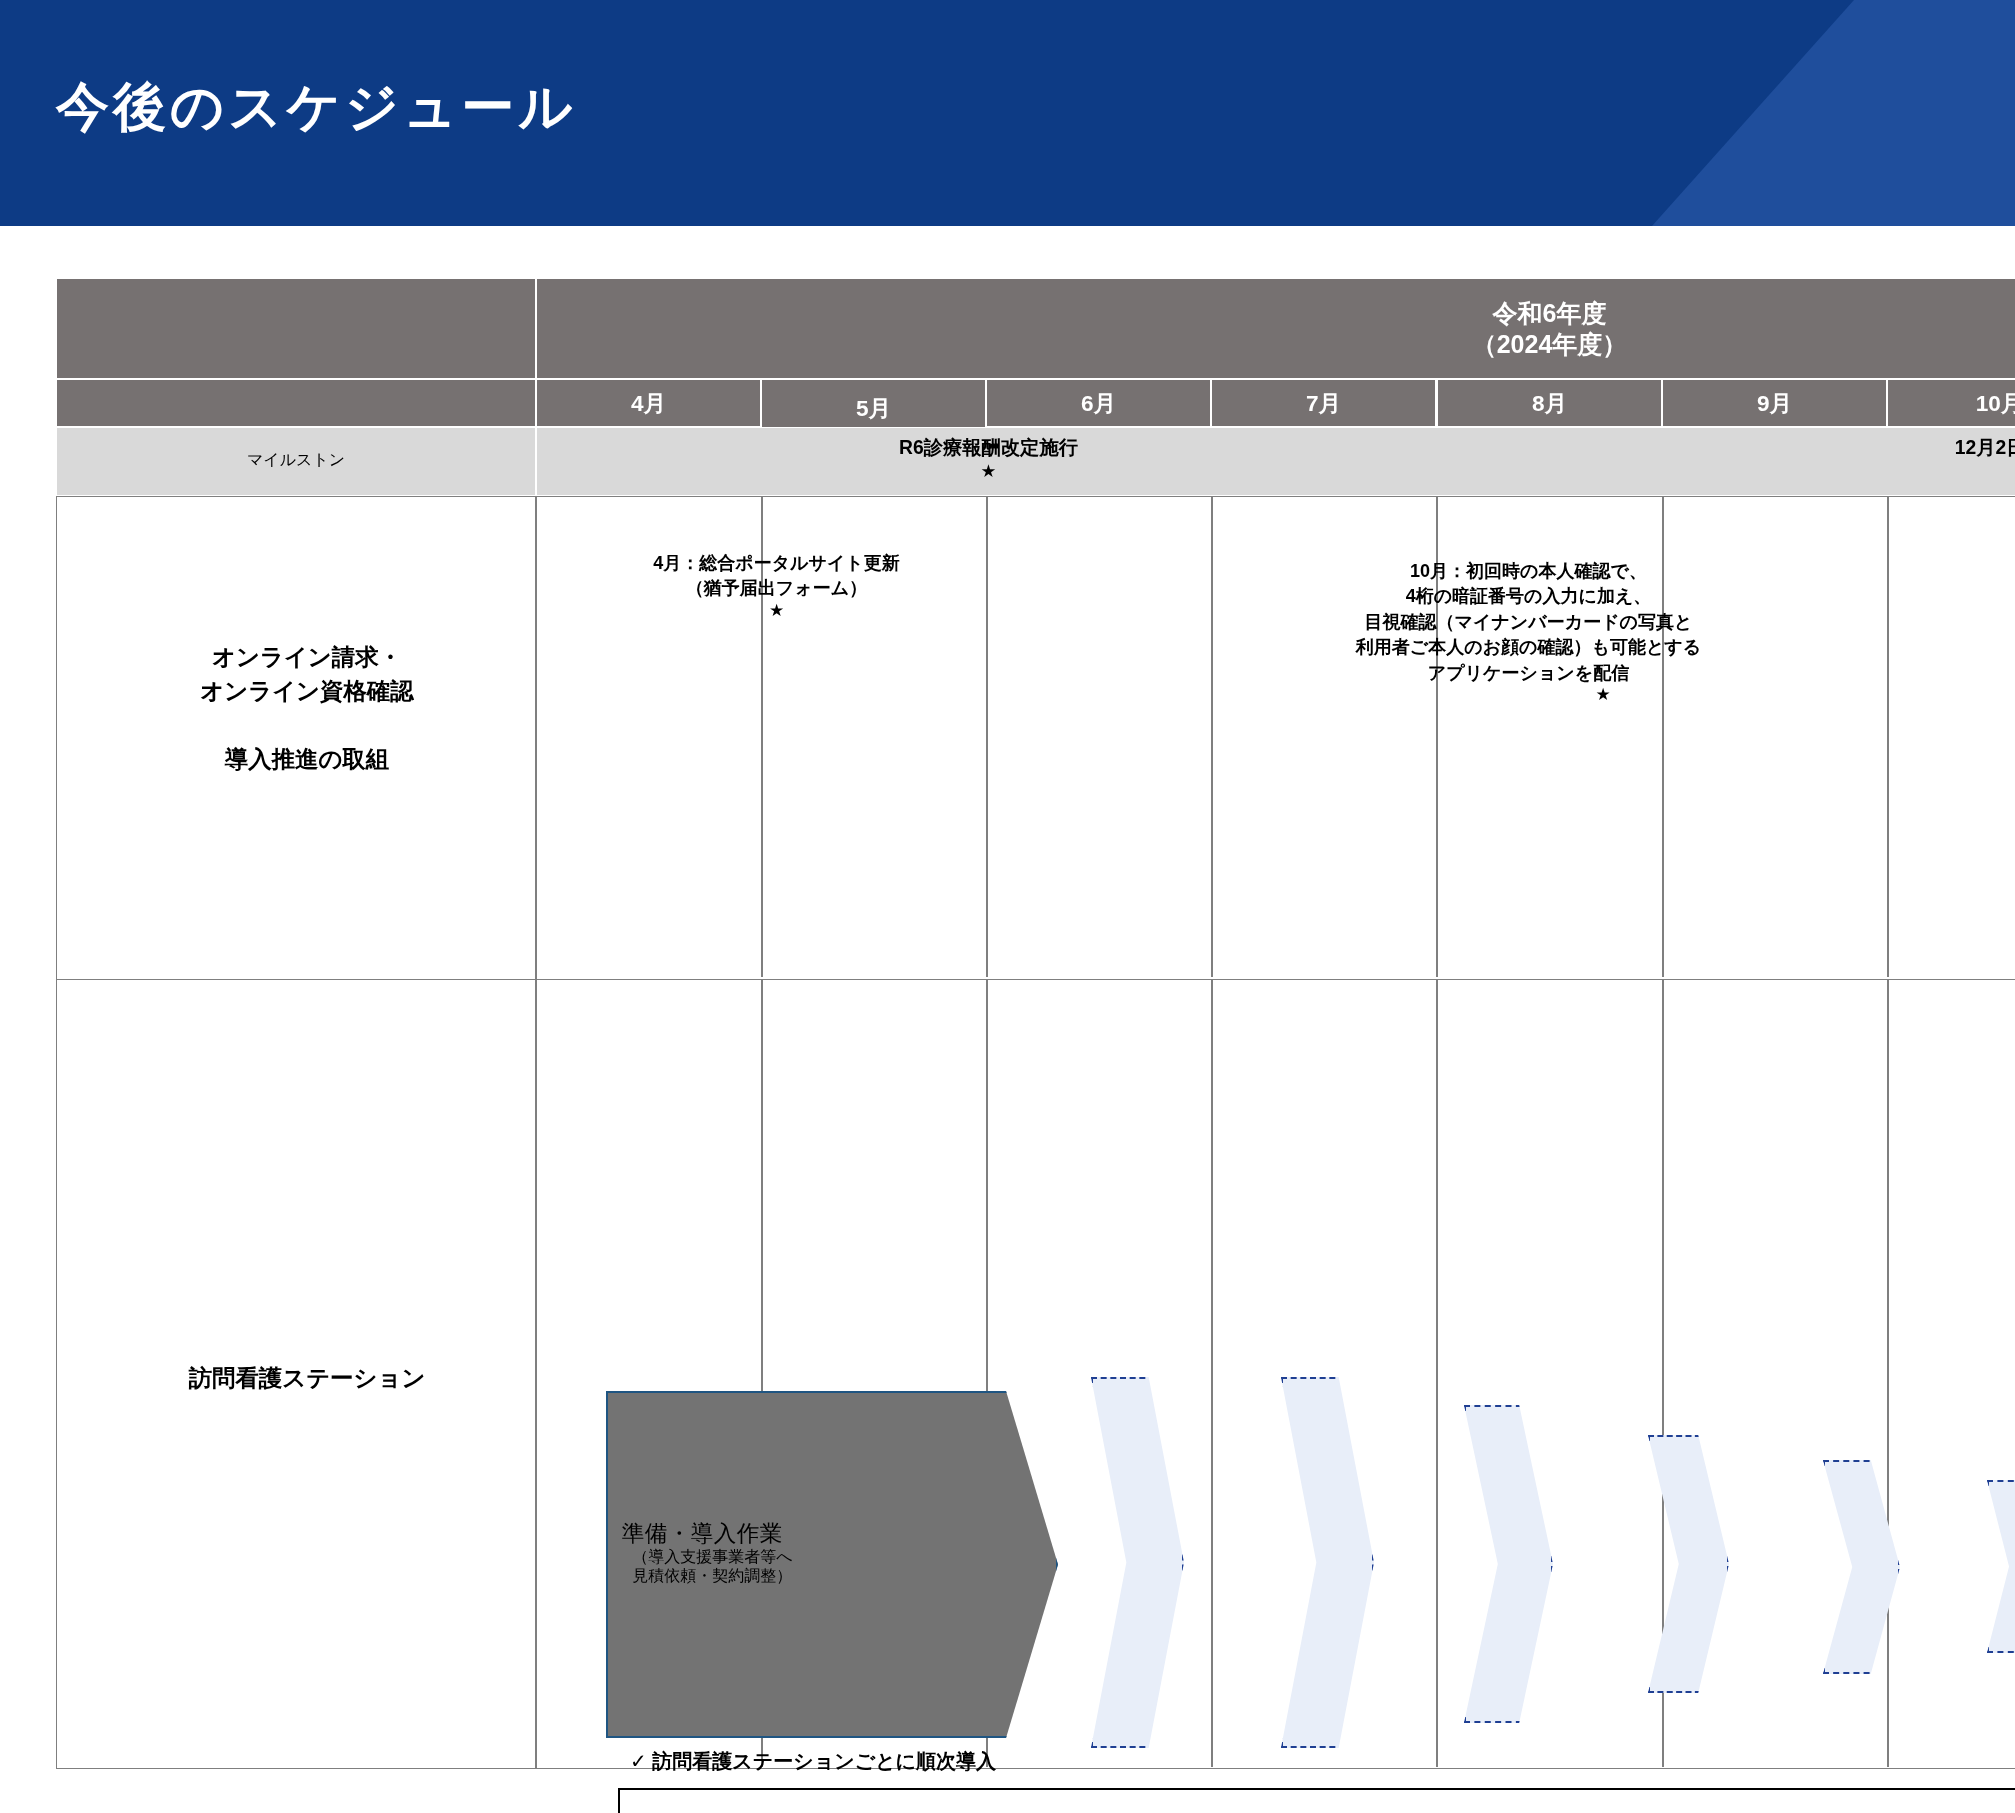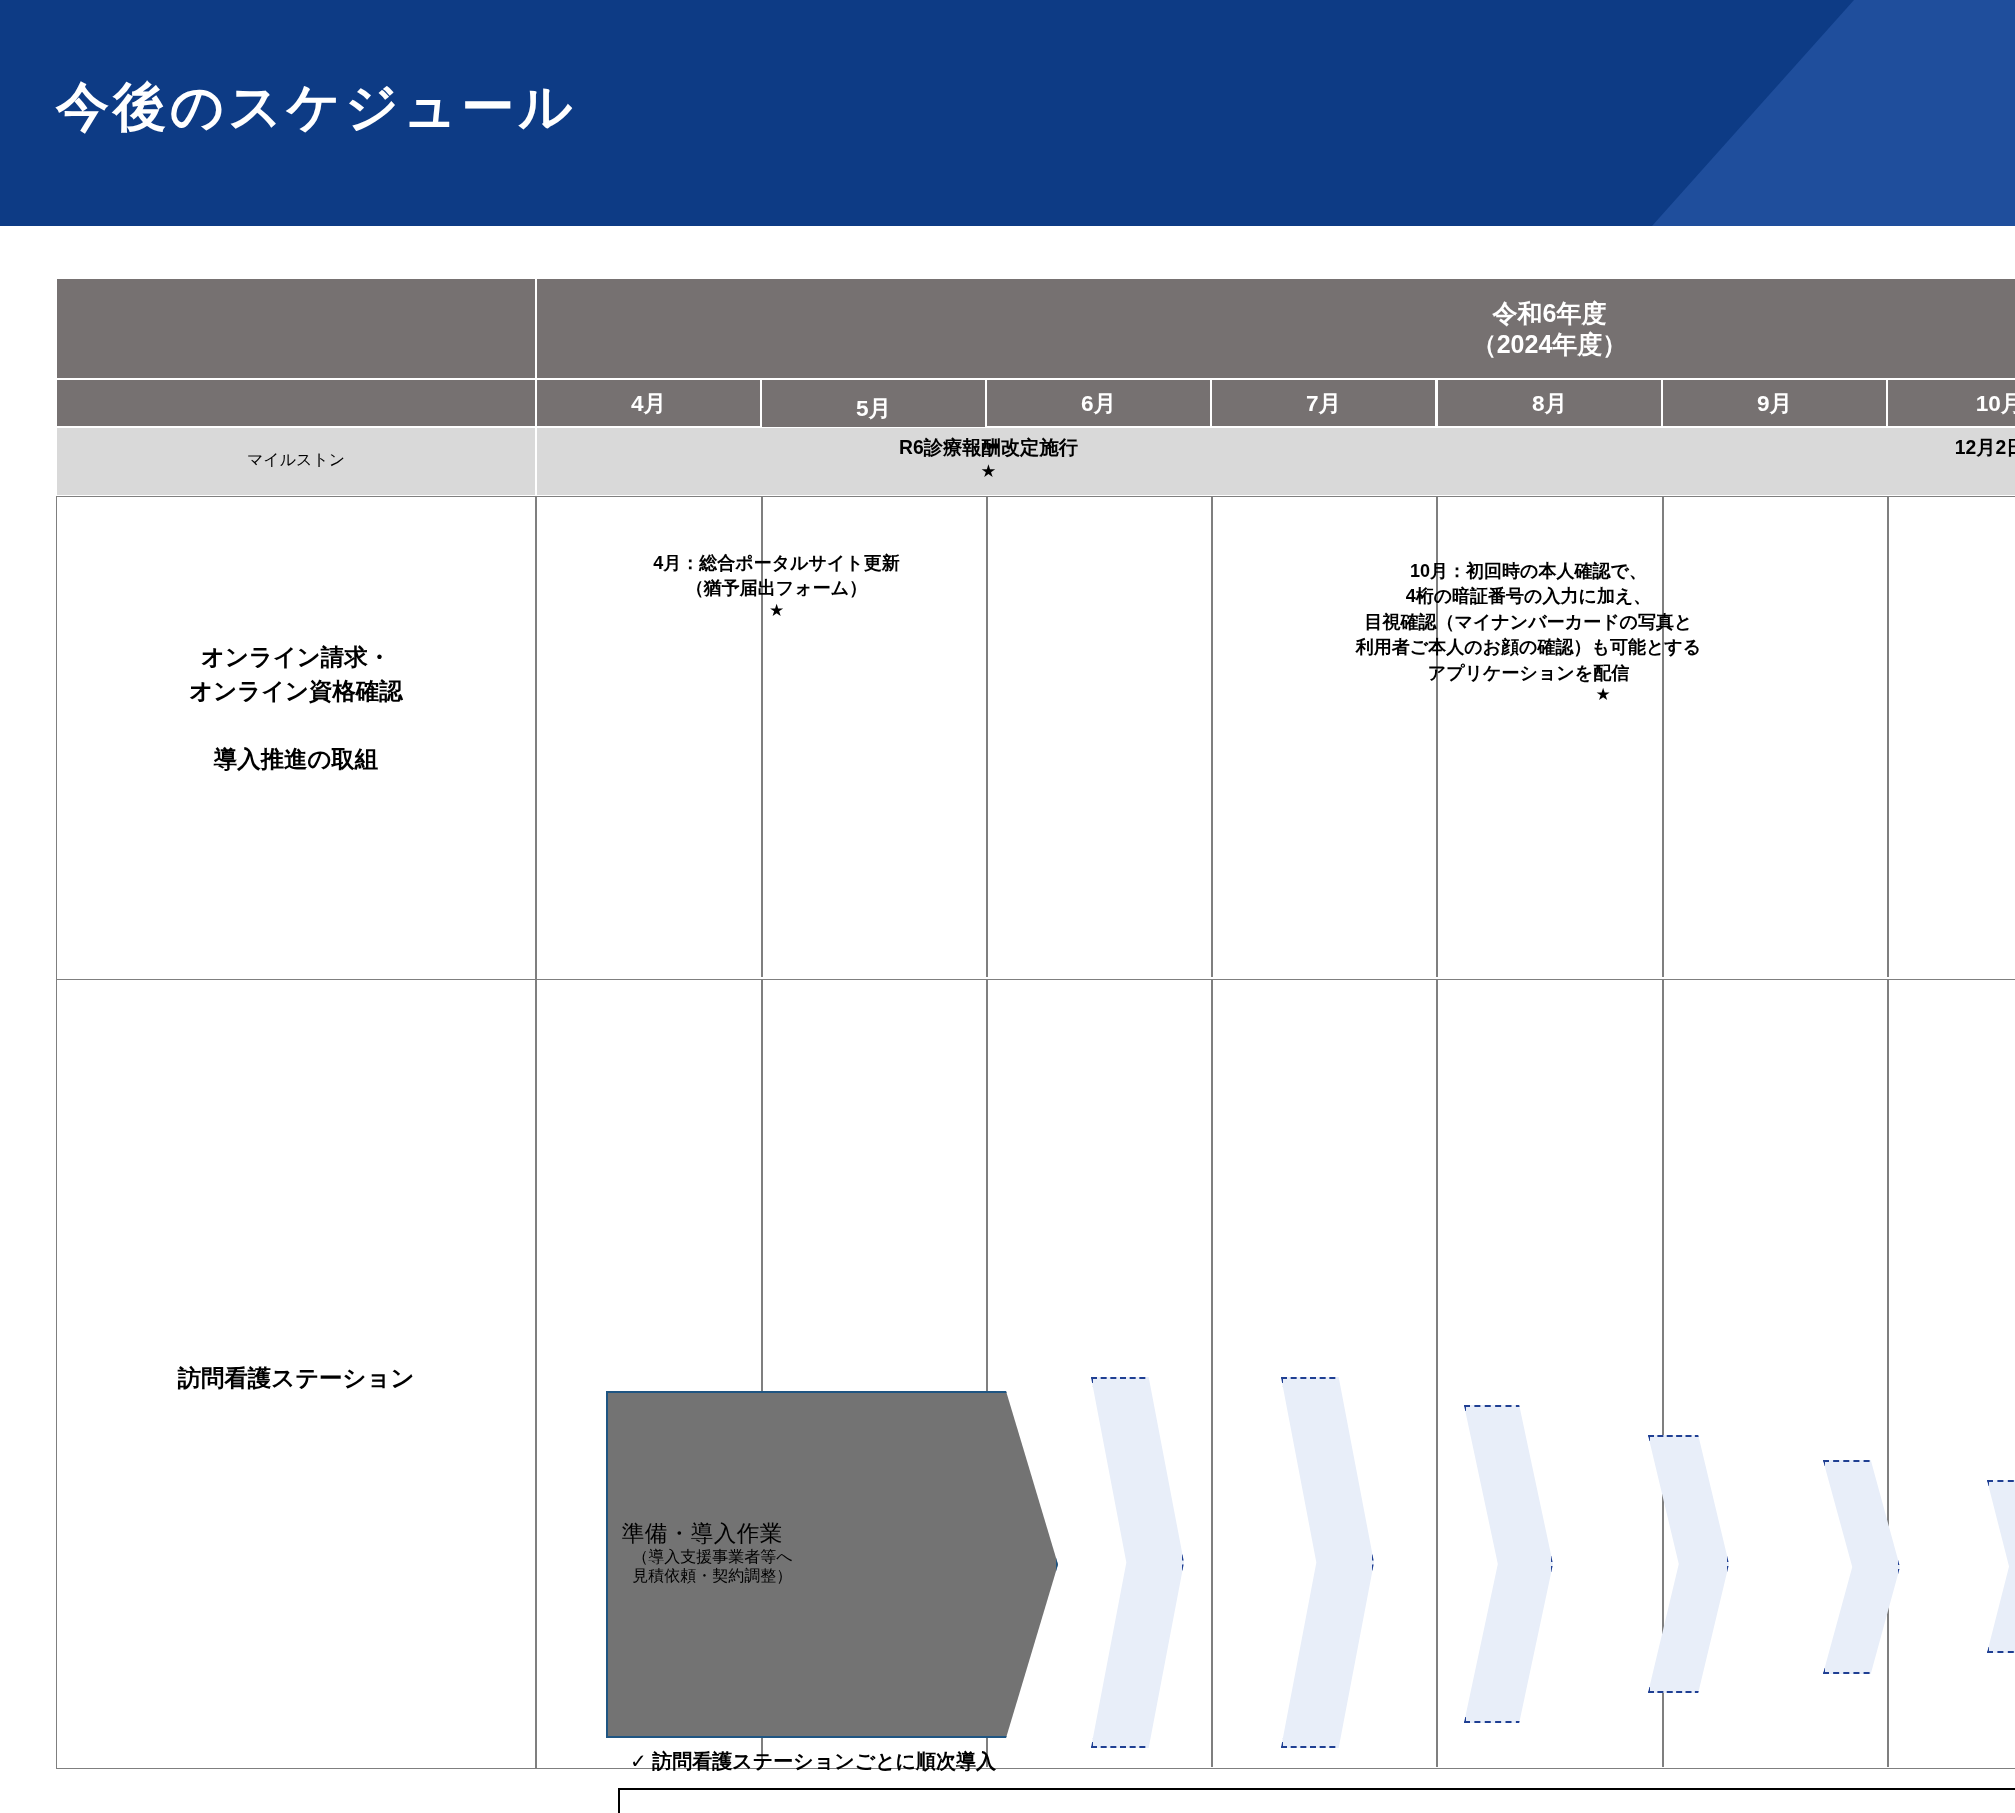--- a/index.html
+++ b/index.html
@@ -26,21 +26,21 @@
   .hdr-corner{background:#767171;border:1.6px solid #fff;}
 
   .ms-row{background:#d9d9d9;border:1.6px solid #fff;box-sizing:border-box;}
   .ms-label{position:absolute;font-size:16px;text-align:center;width:100%;top:22px;}
   .ms-text{position:absolute;text-align:center;font-weight:bold;font-size:19.3px;white-space:nowrap;}
   .ms-star{position:absolute;text-align:center;font-size:17.7px;line-height:1;}
 
   .body-cell{background:#fff;border:1.6px solid #7f7f7f;box-sizing:border-box;}
   .vline{position:absolute;width:1.6px;background:#7f7f7f;}
 
-  .rowlabel{position:absolute;text-align:center;font-weight:bold;font-size:23.4px;line-height:1.45;}
+  .rowlabel{position:absolute;text-align:center;font-weight:bold;font-size:23.4px;line-height:1.45;margin-left:11px;}
 
   .note{position:absolute;text-align:center;font-weight:bold;font-size:18px;line-height:1.42;white-space:pre-line;}
   .note .star{display:block;font-weight:normal;font-size:17px;line-height:1.1;}
 
   
   .pent{position:absolute;background:#737373;border:2.4px solid #1f5582;box-sizing:border-box;
         clip-path:polygon(0 0, calc(100% - 52px) 0, 100% 50%, calc(100% - 52px) 100%, 0 100%);
         display:flex;flex-direction:column;justify-content:center;}
   .pent-blk{padding:0 7.3px 0 13.7px;}
   .pent-h{font-size:22.6px;line-height:1.12;letter-spacing:0.4px;}

